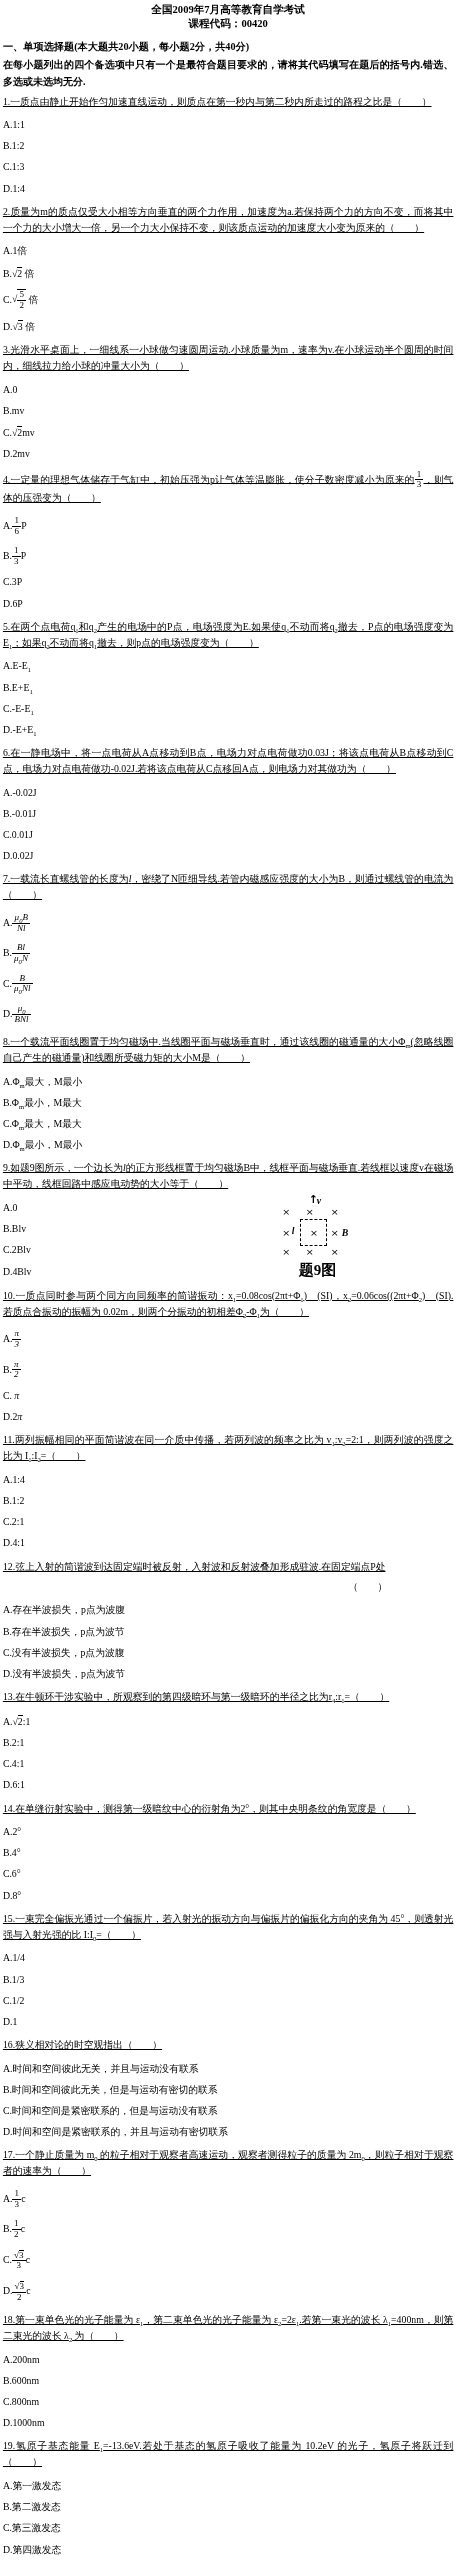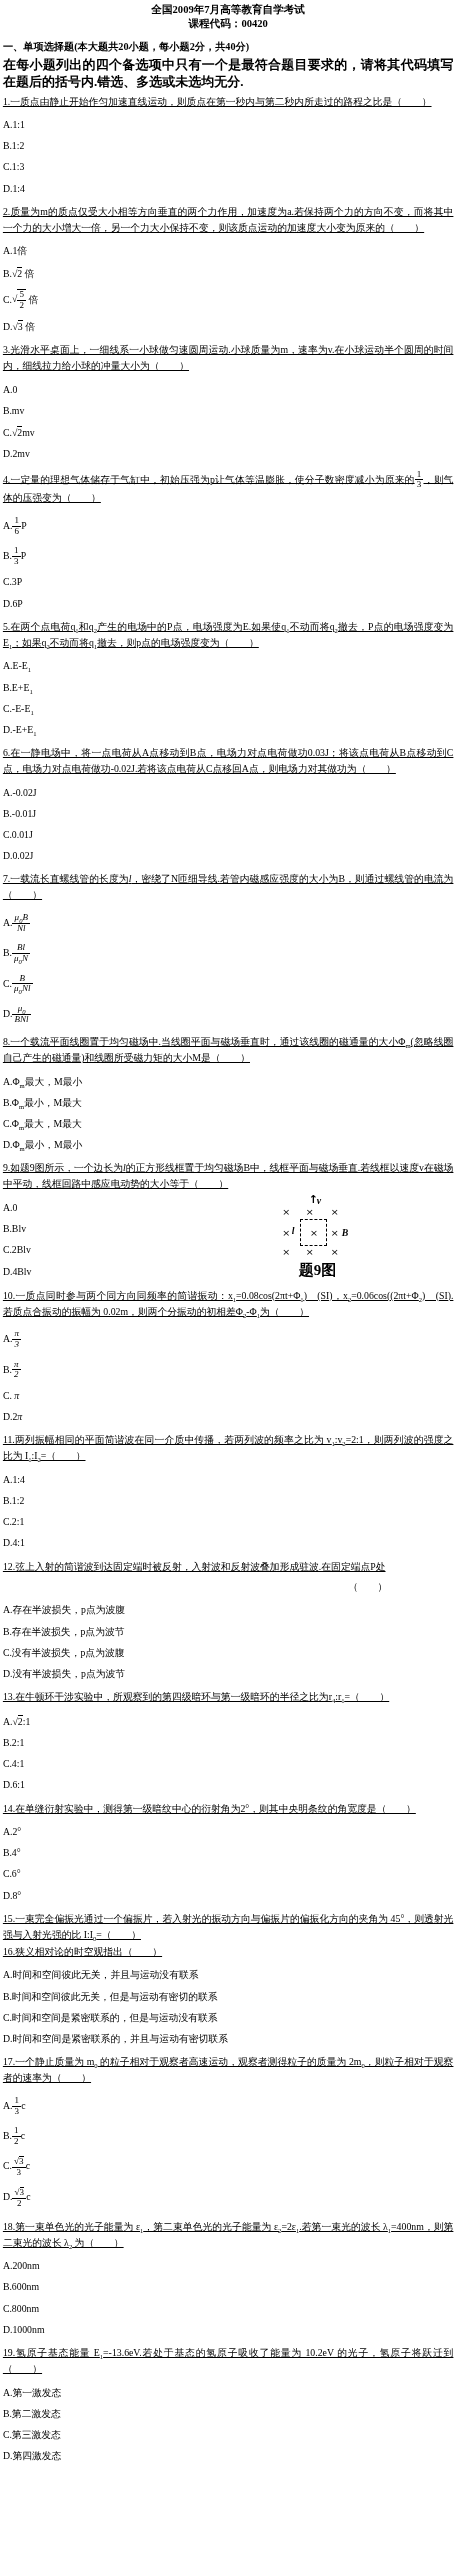--- a/index.html
+++ b/index.html
@@ -3,21 +3,21 @@
 <meta charset="utf-8">
 <style>
   html,body{background:#ffffff;color:#000000;}
   body{
     width:457px;min-height:2576px;margin:0;padding:2.9px 3.6px 14.6px 2.9px;box-sizing:border-box;
     font-family:"Liberation Serif","DejaVu Serif",serif;
     font-size:9.8px;
   }
   .title-line{text-align:center;font-weight:bold;font-size:10.6px;line-height:14px;}
   .section-heading{font-weight:bold;font-size:10.2px;line-height:19px;margin-top:5.8px;font-family:Liberation Serif, serif;}
-  .instructions{font-weight:bold;font-size:13px;line-height:17.5px;text-align:justify;margin-bottom:2.9px;}
+  .instructions{font-weight:bold;font-size:10px;line-height:17.5px;text-align:justify;margin-bottom:2.9px;}
   .question{margin:0;}
   .stem{line-height:16px;text-align:justify;margin-top:1px;text-decoration:underline;}
   .opts{margin:0;}
   .opt{margin:9.5px 0;line-height:11.7px;}
   .bracket-line{text-align:right;padding-right:66px;line-height:16px;margin:4.4px 0;}
   sub{font-size:6.6px;line-height:0;}
   
   .fr{display:inline-block;vertical-align:middle;text-align:center;line-height:1.1;font-size:9px;}
   .fr .n{display:block;border-bottom:0.7px solid #000;padding:0 2.2px;}
   .fr .d{display:block;padding:0 2.2px;}
@@ -210,20 +210,26 @@
     <div class="opts clearfix">
           <div class="opt">A.2°</div>
           <div class="opt">B.4°</div>
           <div class="opt">C.6°</div>
           <div class="opt">D.8°</div>
         </div>
   </div>
 
   <div class="question clearfix">
     <div class="stem">15.一束完全偏振光通过一个偏振片，若入射光的振动方向与偏振片的偏振化方向的夹角为 45°，则透射光强与入射光强的比 I:I<sub>0</sub>=（　　）</div>
+    <div class="opts clearfix">
+          <div class="opt">A.1/4</div>
+          <div class="opt">B.1/3</div>
+          <div class="opt">C.1/2</div>
+          <div class="opt">D.1</div>
+        </div>
   </div>
 
   <div class="question clearfix">
     <div class="stem">16.狭义相对论的时空观指出（　　）</div>
     <div class="opts clearfix">
           <div class="opt">A.时间和空间彼此无关，并且与运动没有联系</div>
           <div class="opt">B.时间和空间彼此无关，但是与运动有密切的联系</div>
           <div class="opt">C.时间和空间是紧密联系的，但是与运动没有联系</div>
           <div class="opt">D.时间和空间是紧密联系的，并且与运动有密切联系</div>
         </div>

